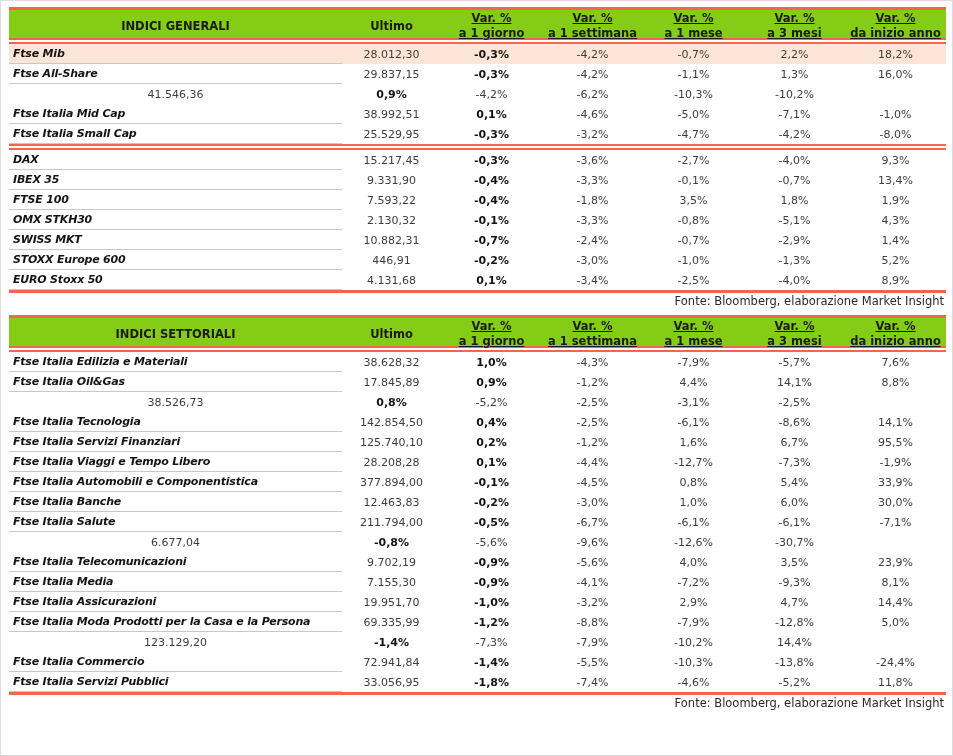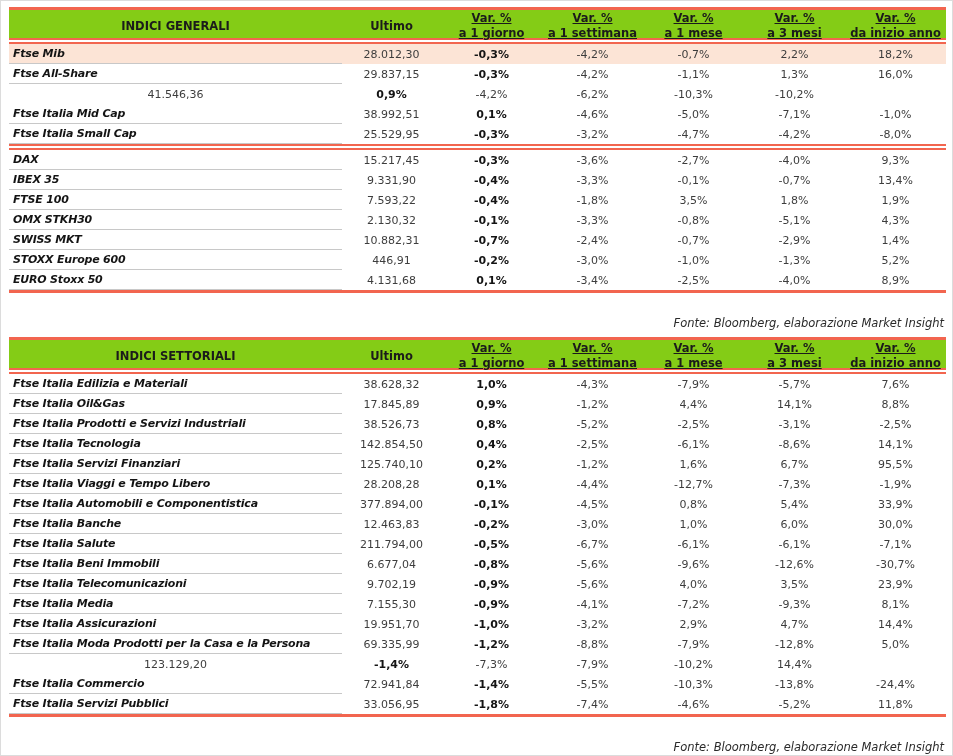--- a/index.html
+++ b/index.html
@@ -63,25 +63,23 @@
     letter-spacing: -0.2px;
     white-space: nowrap;
     overflow: hidden;
   }
   .cell-num { text-align: center; }
   .cell-num.bold { font-weight: bold; color: #141414; }
   .source-line {
     height: 18px;
     line-height: 17px;
     text-align: right;
-    font-style: italic;
     font-size: 11.5px;
     color: #2a2a2a;
     padding-right: 2px;
-    margin-top: 22px;
   }
   .table-gap { height: 4px; }
 </style>
 </head>
 <body>
 
 <div class="page">
 
   <div class="fin-table">
     <div class="red-thick"></div>
@@ -266,21 +264,20 @@
         <div class="row">
           <div class="cell cell-name">Ftse Italia Oil&amp;Gas</div>
           <div class="cell cell-num">17.845,89</div>
           <div class="cell cell-num bold">0,9%</div>
           <div class="cell cell-num">-1,2%</div>
           <div class="cell cell-num">4,4%</div>
           <div class="cell cell-num">14,1%</div>
           <div class="cell cell-num">8,8%</div>
         </div>
         <div class="row">
-          <div class="cell cell-name">Ftse Italia Prodotti e Servizi Industriali</div>
           <div class="cell cell-num">38.526,73</div>
           <div class="cell cell-num bold">0,8%</div>
           <div class="cell cell-num">-5,2%</div>
           <div class="cell cell-num">-2,5%</div>
           <div class="cell cell-num">-3,1%</div>
           <div class="cell cell-num">-2,5%</div>
         </div>
         <div class="row">
           <div class="cell cell-name">Ftse Italia Tecnologia</div>
           <div class="cell cell-num">142.854,50</div>
@@ -329,21 +326,20 @@
         <div class="row">
           <div class="cell cell-name">Ftse Italia Salute</div>
           <div class="cell cell-num">211.794,00</div>
           <div class="cell cell-num bold">-0,5%</div>
           <div class="cell cell-num">-6,7%</div>
           <div class="cell cell-num">-6,1%</div>
           <div class="cell cell-num">-6,1%</div>
           <div class="cell cell-num">-7,1%</div>
         </div>
         <div class="row">
-          <div class="cell cell-name">Ftse Italia Beni Immobili</div>
           <div class="cell cell-num">6.677,04</div>
           <div class="cell cell-num bold">-0,8%</div>
           <div class="cell cell-num">-5,6%</div>
           <div class="cell cell-num">-9,6%</div>
           <div class="cell cell-num">-12,6%</div>
           <div class="cell cell-num">-30,7%</div>
         </div>
         <div class="row">
           <div class="cell cell-name">Ftse Italia Telecomunicazioni</div>
           <div class="cell cell-num">9.702,19</div>

